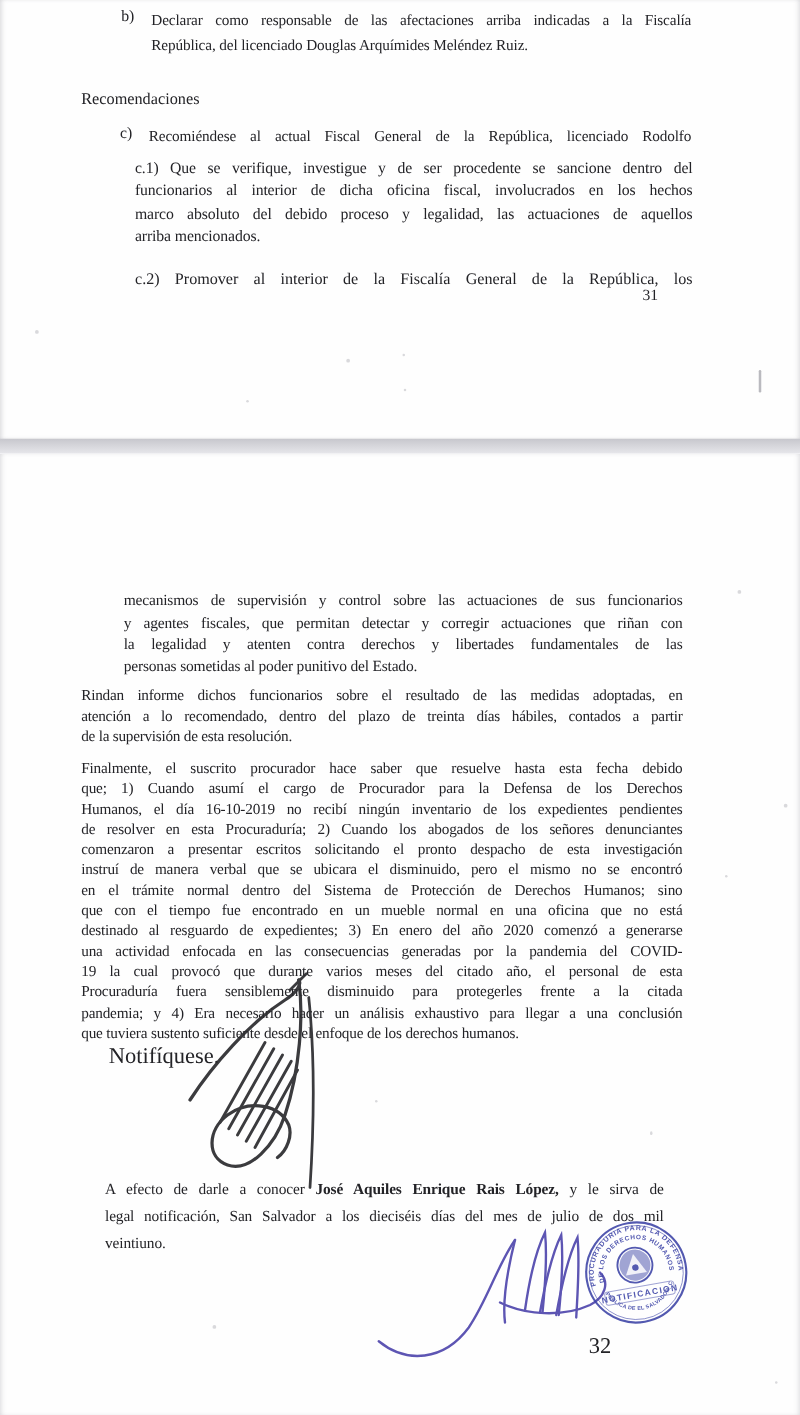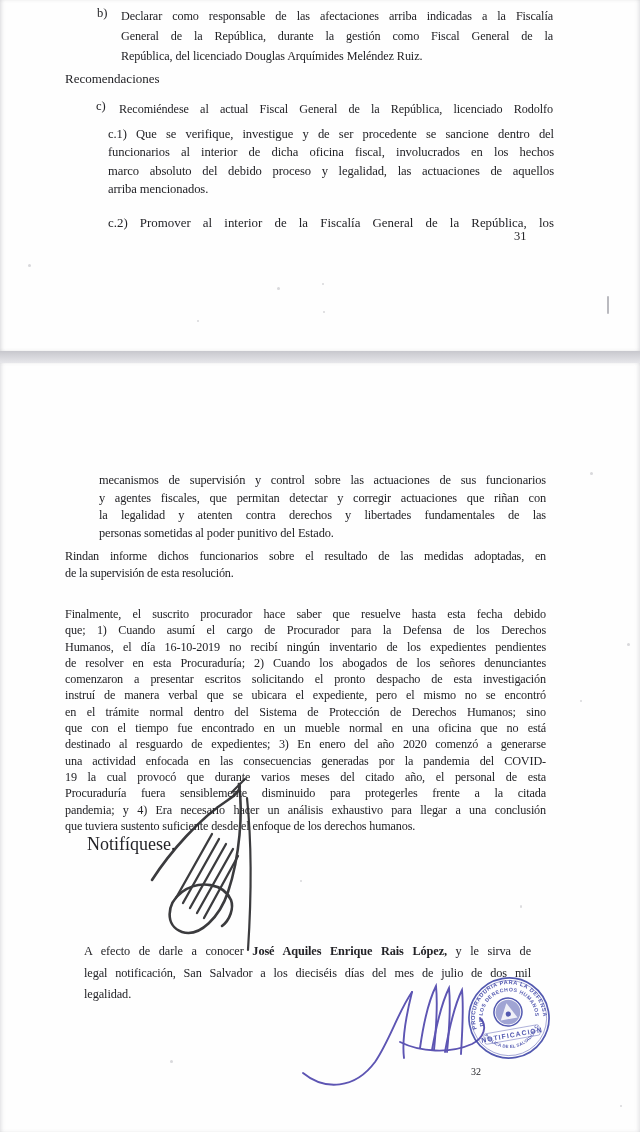--- a/index.html
+++ b/index.html
@@ -21,33 +21,32 @@
   .c1-text{left:108px;top:125px;width:446px;font-size:12.6px;line-height:18.4px;letter-spacing:-0.1px;}
   .c2-text{left:108px;top:214px;width:446px;font-size:12.9px;line-height:18.4px;}
   .pnum1{left:514px;top:229px;font-size:12.5px;}
   
   .mec-text{left:99px;top:472px;width:447px;font-size:12.4px;line-height:17.5px;letter-spacing:-0.15px;}
   .rin-text{left:65px;top:548px;width:481px;font-size:12.2px;line-height:16.6px;letter-spacing:-0.2px;}
   .fin-text{left:65px;top:606px;width:481px;font-size:12.2px;line-height:16.3px;letter-spacing:-0.15px;}
   .noti{left:87px;top:834px;font-size:18px;}
   .closing{left:84px;top:941px;width:447px;font-size:12.3px;line-height:21.5px;letter-spacing:-0.1px;}
   .closing .bname{font-weight:bold;}
-  .pnum2{left:471px;top:1066px;font-size:10px;}
+  .pnum2{left:471px;top:1066px;font-size:18px;}
   .overlay{position:absolute;left:0;top:0;pointer-events:none;}
   .speck{position:absolute;border-radius:50%;background:#b9b9bf;opacity:.55;}
   .artifact-dash{position:absolute;left:607px;top:296px;width:2px;height:18px;background:#9d9da4;opacity:.7;border-radius:1px;}
 </style>
 </head>
 <body>
 
 <div class="page-fragment frag-top">
   <span class="lbl b-label">b)</span>
   <div class="blk b-text">
       <div class="tline">Declarar como responsable de las afectaciones arriba indicadas a la Fiscalía</div>
-      <div class="tline">General de la República, durante la gestión como Fiscal General de la</div>
       <div class="tline noj">República, del licenciado Douglas Arquímides Meléndez Ruiz.</div>
     </div>
   <span class="lbl recom">Recomendaciones</span>
   <span class="lbl c-label">c)</span>
   <div class="blk c-text">
       <div class="tline">Recomiéndese al actual Fiscal General de la República, licenciado Rodolfo</div>
     </div>
   <div class="blk c1-text">
       <div class="tline">c.1) Que se verifique, investigue y de ser procedente se sancione dentro del</div>
       <div class="tline">funcionarios al interior de dicha oficina fiscal, involucrados en los hechos</div>
@@ -65,44 +64,45 @@
 <div class="page-fragment frag-bottom"></div>
 
 <div class="blk mec-text">
     <div class="tline">mecanismos de supervisión y control sobre las actuaciones de sus funcionarios</div>
     <div class="tline">y agentes fiscales, que permitan detectar y corregir actuaciones que riñan con</div>
     <div class="tline">la legalidad y atenten contra derechos y libertades fundamentales de las</div>
     <div class="tline noj">personas sometidas al poder punitivo del Estado.</div>
   </div>
 <div class="blk rin-text">
     <div class="tline">Rindan informe dichos funcionarios sobre el resultado de las medidas adoptadas, en</div>
+    <div class="tline">atención a lo recomendado, dentro del plazo de treinta días hábiles, contados a partir</div>
     <div class="tline noj">de la supervisión de esta resolución.</div>
   </div>
 <div class="blk fin-text">
     <div class="tline">Finalmente, el suscrito procurador hace saber que resuelve hasta esta fecha debido</div>
     <div class="tline">que; 1) Cuando asumí el cargo de Procurador para la Defensa de los Derechos</div>
     <div class="tline">Humanos, el día 16-10-2019 no recibí ningún inventario de los expedientes pendientes</div>
     <div class="tline">de resolver en esta Procuraduría; 2) Cuando los abogados de los señores denunciantes</div>
     <div class="tline">comenzaron a presentar escritos solicitando el pronto despacho de esta investigación</div>
-    <div class="tline">instruí de manera verbal que se ubicara el expediente, pero el mismo no se encontró</div>
+    <div class="tline">instruí de manera verbal que se ubicara el disminuido, pero el mismo no se encontró</div>
     <div class="tline">en el trámite normal dentro del Sistema de Protección de Derechos Humanos; sino</div>
     <div class="tline">que con el tiempo fue encontrado en un mueble normal en una oficina que no está</div>
     <div class="tline">destinado al resguardo de expedientes; 3) En enero del año 2020 comenzó a generarse</div>
     <div class="tline">una actividad enfocada en las consecuencias generadas por la pandemia del COVID-</div>
     <div class="tline">19 la cual provocó que durante varios meses del citado año, el personal de esta</div>
     <div class="tline">Procuraduría fuera sensiblemente disminuido para protegerles frente a la citada</div>
     <div class="tline">pandemia; y 4) Era necesario hacer un análisis exhaustivo para llegar a una conclusión</div>
     <div class="tline noj">que tuviera sustento suficiente desde el enfoque de los derechos humanos.</div>
   </div>
 <span class="lbl noti">Notifíquese.</span>
 
 <div class="blk closing">
   <div class="tline"><span>A efecto de darle a conocer </span><span class="bname">José Aquiles Enrique Rais López,</span><span> y le sirva de</span></div>
   <div class="tline">legal notificación, San Salvador a los dieciséis días del mes de julio de dos mil</div>
-  <div class="tline noj">legalidad.</div>
+  <div class="tline noj">veintiuno.</div>
 </div>
 
 <span class="lbl pnum2">32</span>
 
 <div class="speck" style="left:28px;top:264px;width:3px;height:3px;"></div>
 <div class="speck" style="left:277px;top:287px;width:3px;height:3px;"></div>
 <div class="speck" style="left:322px;top:283px;width:2px;height:2px;"></div>
 <div class="speck" style="left:323px;top:311px;width:2px;height:2px;"></div>
 <div class="speck" style="left:197px;top:320px;width:2px;height:2px;"></div>
 <div class="speck" style="left:590px;top:472px;width:3px;height:3px;"></div>

